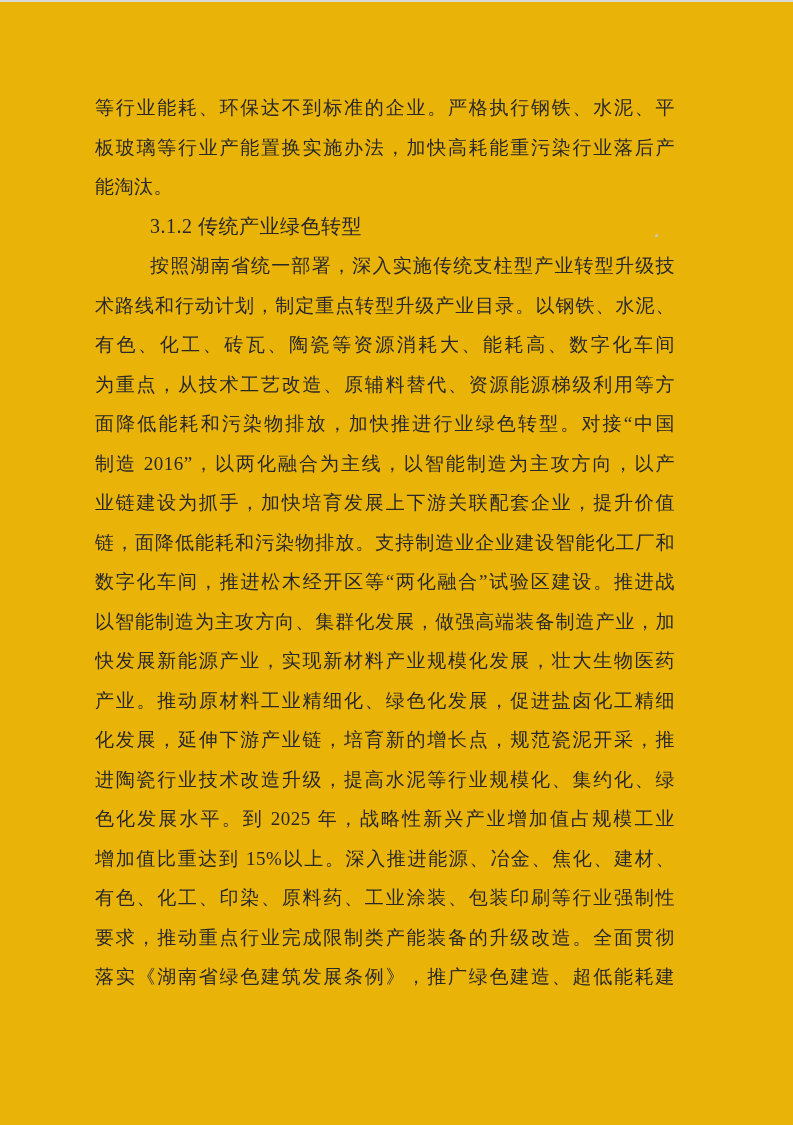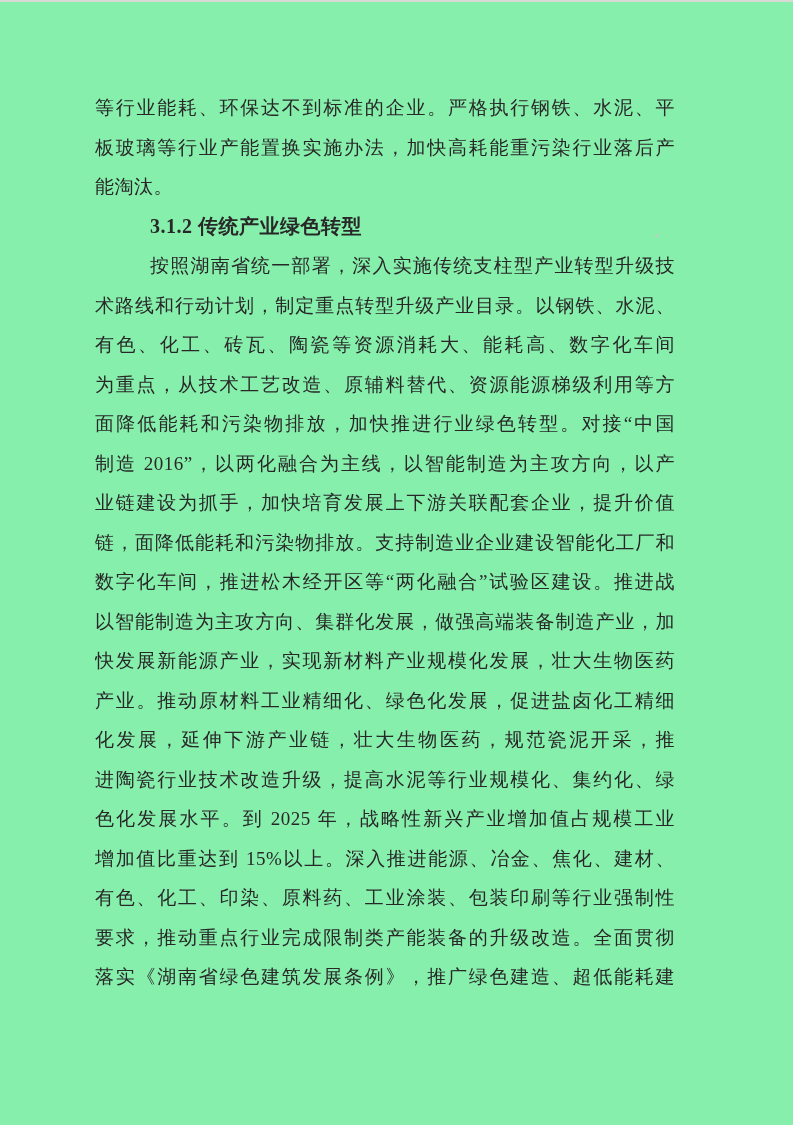--- a/index.html
+++ b/index.html
@@ -5,21 +5,21 @@
   html, body {
     margin: 0;
     padding: 0;
     background: #e9e9e7;
   }
   .page {
     position: relative;
     width: 793px;
     height: 1125px;
     margin: 0 auto;
-    background: #86efac;
+    background: #eab308;
     border-top: 2px solid #d9d9d5;
     box-sizing: border-box;
     font-family: "Liberation Serif", "DejaVu Serif", serif;
     color: #282828;
     overflow: hidden;
   }
   .text-block {
     position: absolute;
     left: 95px;
     top: 86px;
@@ -35,21 +35,21 @@
     overflow: hidden;
   }
   .line.flush {
     text-align: center;
     text-align-last: left;
   }
   .line.indent {
     text-indent: 55px;
   }
   .line.heading {
-    font-weight: bold;
+    font-weight: normal;
     font-size: 20px;
     margin: 0;
     text-align: left;
     text-align-last: left;
   }
   .scan-speck {
     position: absolute;
     left: 655px;
     top: 232px;
     width: 3px;
@@ -77,21 +77,21 @@
     <div class="line">有色、化工、砖瓦、陶瓷等资源消耗大、能耗高、数字化车间</div>
     <div class="line">为重点，从技术工艺改造、原辅料替代、资源能源梯级利用等方</div>
     <div class="line">面降低能耗和污染物排放，加快推进行业绿色转型。对接“中国</div>
     <div class="line">制造 2016”，以两化融合为主线，以智能制造为主攻方向，以产</div>
     <div class="line">业链建设为抓手，加快培育发展上下游关联配套企业，提升价值</div>
     <div class="line">链，面降低能耗和污染物排放。支持制造业企业建设智能化工厂和</div>
     <div class="line">数字化车间，推进松木经开区等“两化融合”试验区建设。推进战</div>
     <div class="line">以智能制造为主攻方向、集群化发展，做强高端装备制造产业，加</div>
     <div class="line">快发展新能源产业，实现新材料产业规模化发展，壮大生物医药</div>
     <div class="line">产业。推动原材料工业精细化、绿色化发展，促进盐卤化工精细</div>
-    <div class="line">化发展，延伸下游产业链，壮大生物医药，规范瓷泥开采，推</div>
+    <div class="line">化发展，延伸下游产业链，培育新的增长点，规范瓷泥开采，推</div>
     <div class="line">进陶瓷行业技术改造升级，提高水泥等行业规模化、集约化、绿</div>
     <div class="line">色化发展水平。到 2025 年，战略性新兴产业增加值占规模工业</div>
     <div class="line">增加值比重达到 15%以上。深入推进能源、冶金、焦化、建材、</div>
     <div class="line">有色、化工、印染、原料药、工业涂装、包装印刷等行业强制性</div>
     <div class="line">要求，推动重点行业完成限制类产能装备的升级改造。全面贯彻</div>
     <div class="line">落实《湖南省绿色建筑发展条例》，推广绿色建造、超低能耗建</div>
   </div>
 </div>
 
 </body></html>

